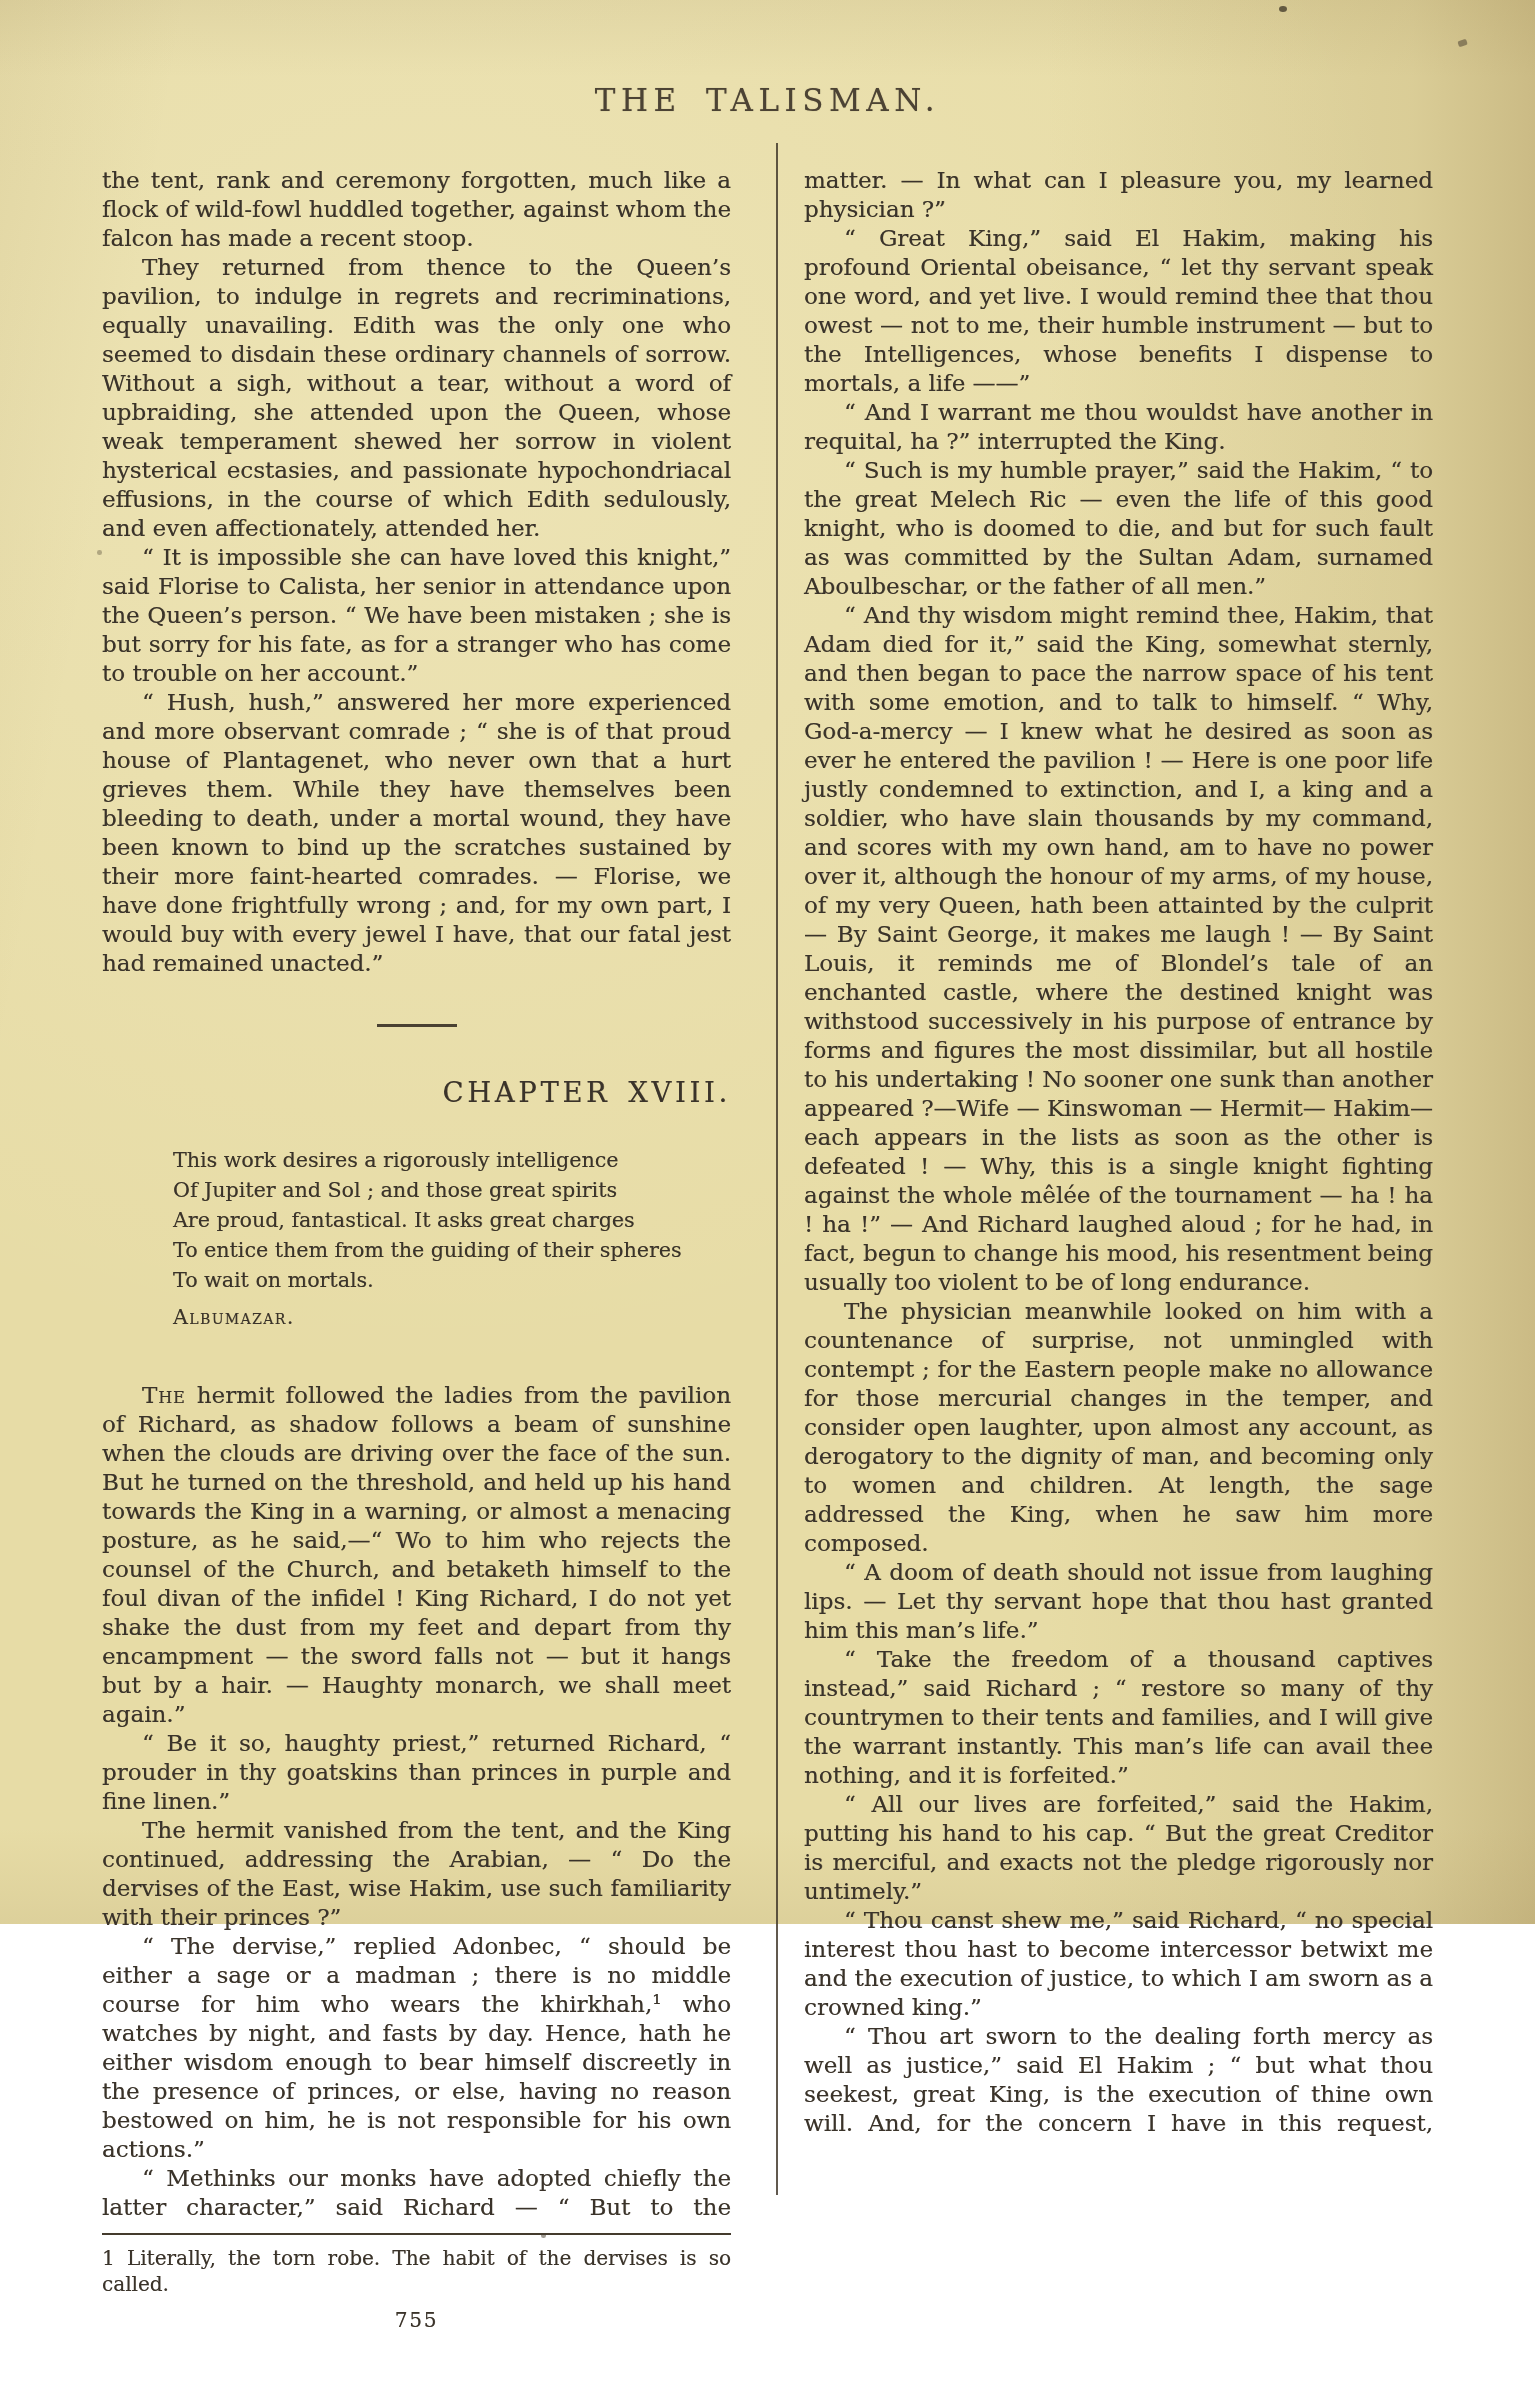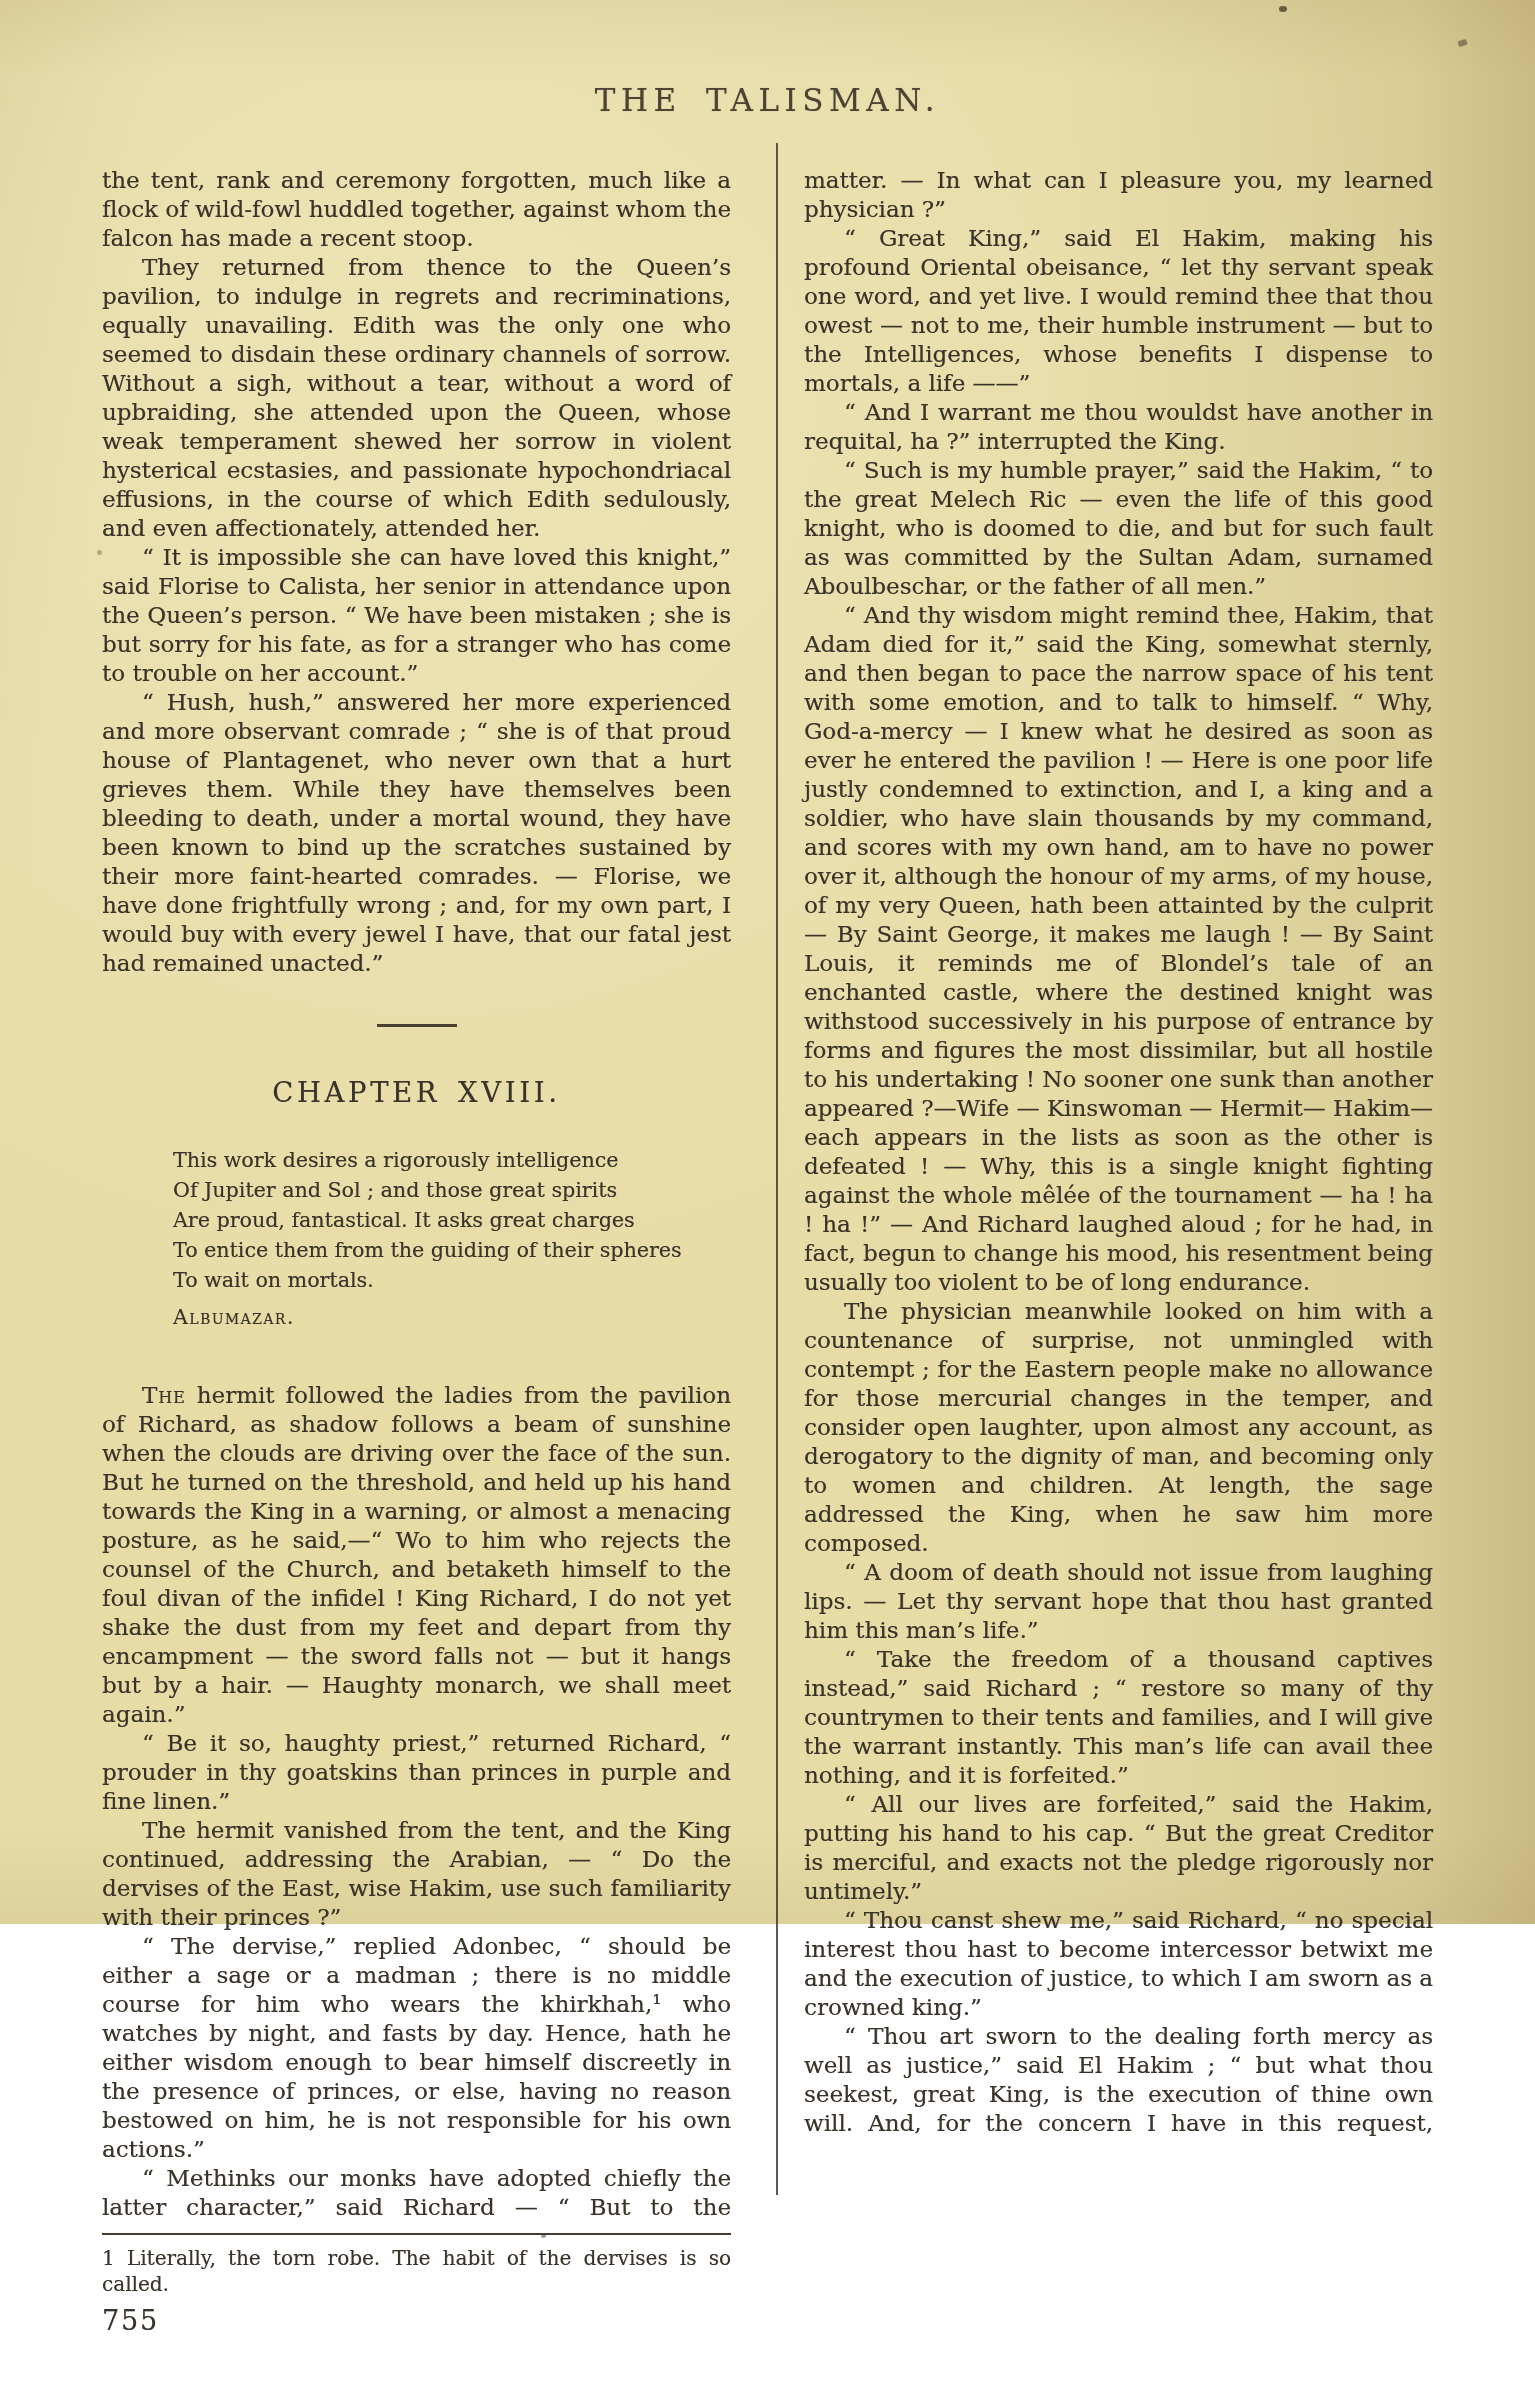--- a/index.html
+++ b/index.html
@@ -63,21 +63,21 @@
     background:rgba(62,53,40,0.82);
   }
   .section-divider{
     width:80px;height:2.7px;
     background:var(--rule);
     margin:46px auto 0 auto;
     flex:0 0 auto;
   }
   .chapter-heading{
     margin-top:51px;
-    text-align:center;
+    text-align:right;
     font-size:27.4px;
     letter-spacing:3.7px;
     word-spacing:5.5px;
   }
   .epigraph{
     margin:38px 0 0 71px;
     font-size:20.6px;
     line-height:30px;
   }
   .epigraph-line{white-space:nowrap;}
@@ -100,21 +100,22 @@
     border-top:2.7px solid #443b2d;
   }
   .footnote{
     font-size:20px;
     line-height:25.6px;
     margin-top:11px !important;
     text-indent:0 !important;
     text-align:left;
   }
   .page-number{
-    font-size:27px;
+    text-align:center;
+    font-size:20px;
     letter-spacing:1.8px;
     margin-top:9.1px;
   }
   .speck{
     position:absolute;
     background:rgba(60,52,38,0.75);
     border-radius:50%;
   }
   .speck-1{top:5.5px;left:1279px;width:8.2px;height:6.4px;}
   .speck-2{top:40px;left:1458px;width:9.1px;height:5.5px;background:rgba(80,70,52,0.55);border-radius:1.8px;transform:rotate(-18deg);}

